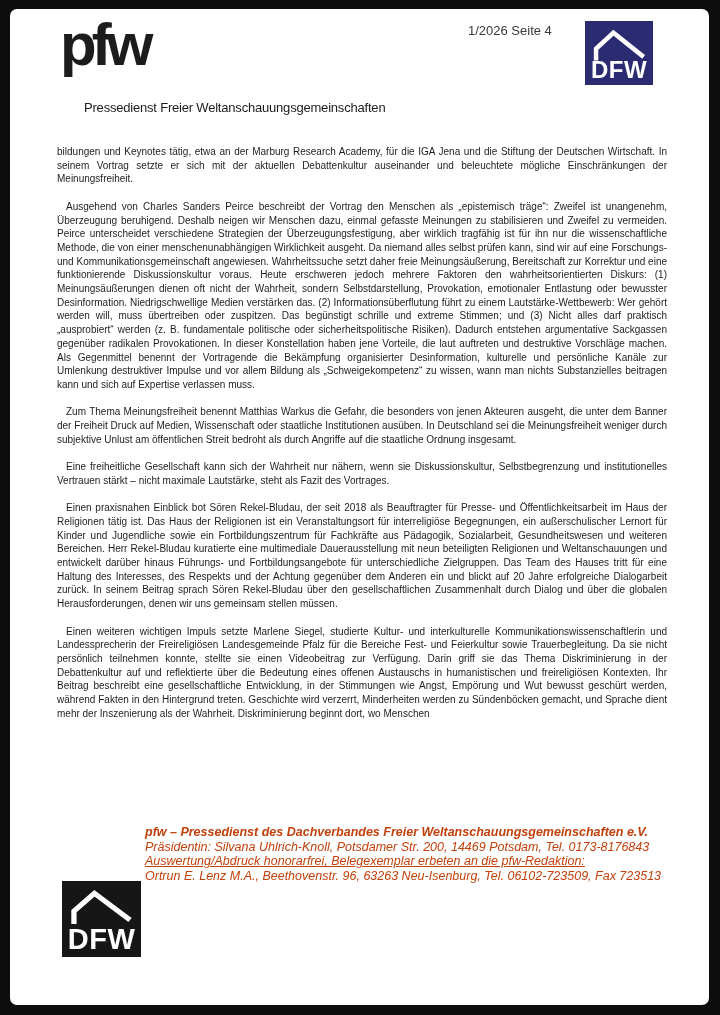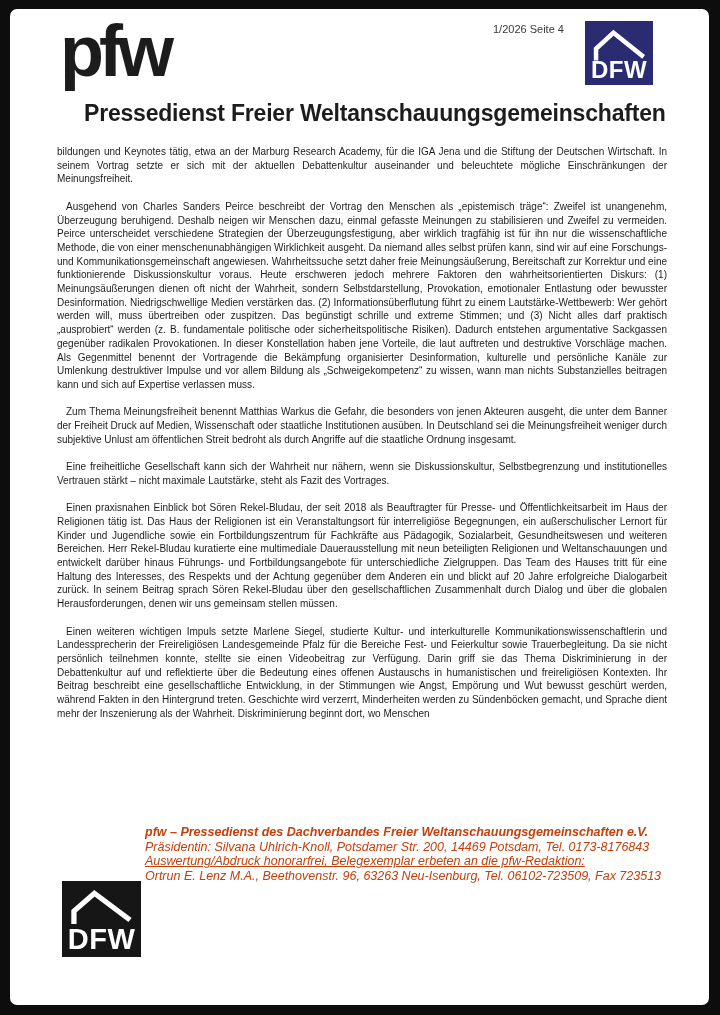--- a/index.html
+++ b/index.html
@@ -8,43 +8,43 @@
     background:#0d0d0d;
     font-family:"Liberation Sans", sans-serif;
   }
   .page{
     position:absolute;left:10px;top:9px;width:699px;height:996px;
     background:#ffffff;border-radius:7px;
   }
   
   .pfw-logo{
     position:absolute;left:50px;top:6px;
-    font-size:72px;font-weight:bold;letter-spacing:-5px;line-height:1;
+    font-size:60px;font-weight:bold;letter-spacing:-5px;line-height:1;
     color:#1c1c1c;
   }
   .issue{
     position:absolute;left:458px;top:14px;width:90px;
-    font-size:11px;color:#3a3a3a;white-space:nowrap;margin-left:25px;
+    font-size:13px;color:#3a3a3a;white-space:nowrap;
   }
   .dfw-box{
     position:absolute;display:flex;flex-direction:column;align-items:center;
     justify-content:flex-end;box-sizing:border-box;
   }
   .dfw-box svg{position:absolute;top:6px;left:6px;right:6px;}
   .dfw-box .dfw-text{
     color:#ffffff;font-weight:bold;line-height:1;margin-bottom:3px;
     letter-spacing:0.5px;
   }
   .dfw-top{left:575px;top:12px;width:68px;height:64px;background:#2b2b72;}
   .dfw-top .dfw-text{font-size:24px;}
   .dfw-bottom{left:52px;top:872px;width:79px;height:76px;background:#161616;}
   .dfw-bottom .dfw-text{font-size:29px;}
   .subtitle{
     position:absolute;left:74px;top:91px;
-    font-size:23px;font-weight:bold;color:#1c1c1c;white-space:nowrap;
+    font-size:13px;font-weight:normal;color:#1c1c1c;white-space:nowrap;
     letter-spacing:-0.2px;
   }
   
   .article{
     position:absolute;left:47px;top:136px;width:610px;
     font-size:10px;line-height:13.7px;color:#1d1d1d;
     text-align:justify;hyphens:auto;-webkit-hyphens:auto;
   }
   .article p{margin:0 0 13.7px 0;text-indent:9px;}
   .article p:first-child{text-indent:0;}

